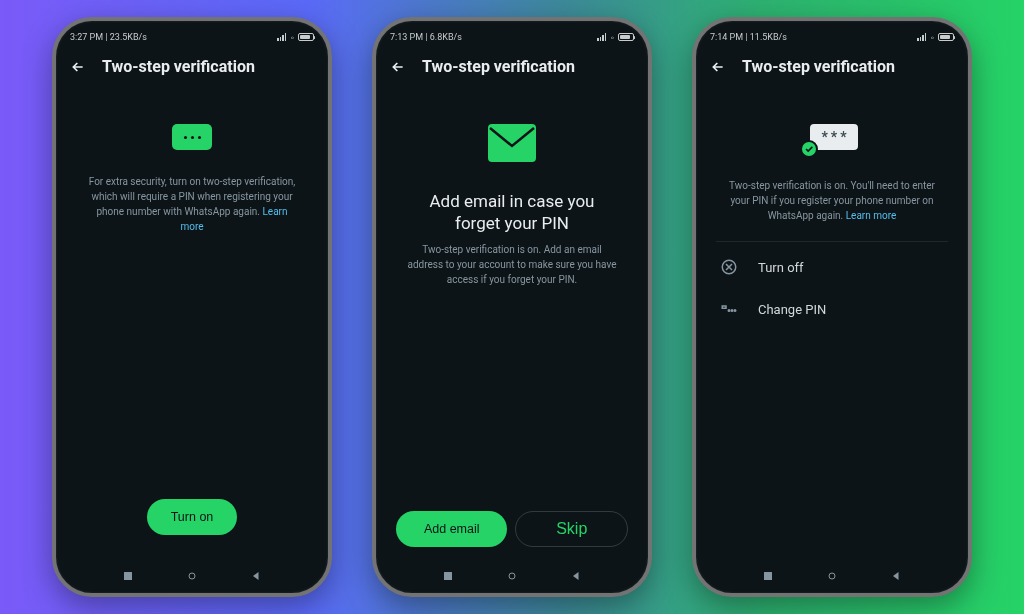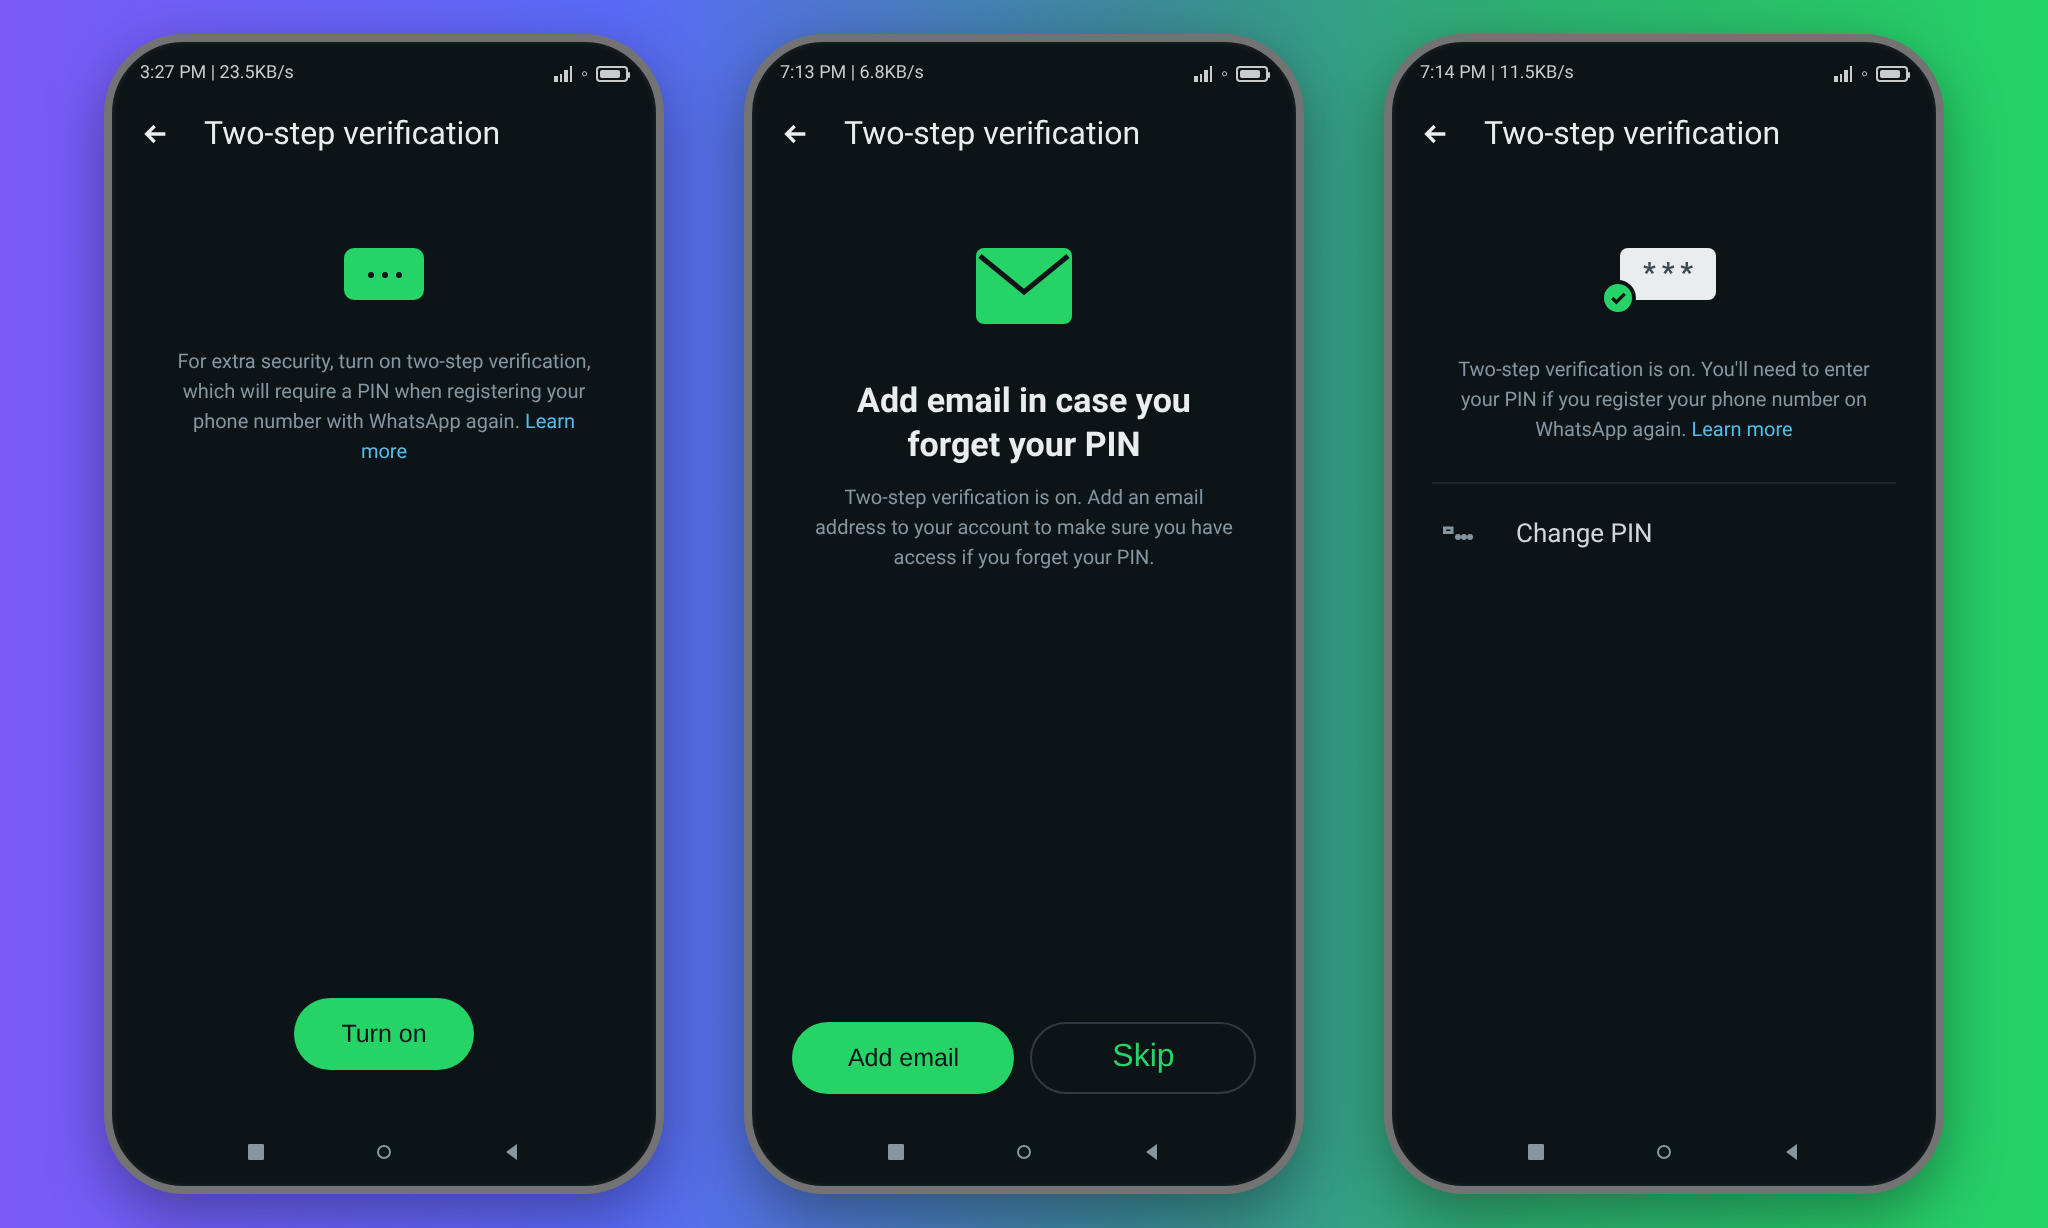--- a/index.html
+++ b/index.html
@@ -58,21 +58,21 @@
   }
   .status-right { display: flex; align-items: center; gap: 4px; }
   .app-bar {
     display: flex;
     align-items: center;
     gap: 16px;
     padding: 10px 14px 14px 14px;
     color: #e9edef;
   }
   .back-arrow { width: 16px; height: 16px; flex-shrink: 0; }
-  .title { font-size: 16px; font-weight: 400; color: #e9edef; }
+  .title { font-size: 16px; font-weight: 700; color: #e9edef; }
   .content {
     flex: 1;
     display: flex;
     flex-direction: column;
     align-items: center;
     padding: 0 20px;
     text-align: center;
   }
   .icon-box {
     margin-top: 34px;
@@ -115,21 +115,21 @@
     bottom: -4px;
     width: 18px;
     height: 18px;
     background: #25d366;
     border-radius: 50%;
     display: flex;
     align-items: center;
     justify-content: center;
     border: 2px solid #0d1418;
   }
-  .heading { color: #e9edef; font-size: 17px; font-weight: 700; margin-bottom: 8px; padding: 0 10px; line-height: 1.3; }
+  .heading { color: #e9edef; font-size: 17px; font-weight: 400; margin-bottom: 8px; padding: 0 10px; line-height: 1.3; }
   .desc { color: #8696a0; font-size: 10px; line-height: 1.5; padding: 0 8px; }
   .desc .link { color: #53bdeb; }
   .divider { width: 100%; height: 1px; background: rgba(134,150,160,0.15); margin: 18px 0 4px 0; }
   .list-item {
     width: 100%;
     display: flex;
     align-items: center;
     gap: 20px;
     padding: 12px 4px;
     color: #d1d7db;
@@ -318,20 +318,29 @@
               <path d="M5 12l5 5L20 7"></path>
             </svg>
         </div>
       </div>
     </div>
     <p class="desc"><span>Two-step verification is on. You'll need to enter your PIN if you register your phone number on WhatsApp again.</span> <span class="link">Learn more</span></p>
     <div class="divider"></div>
     <div class="list-item">
       <span class="list-icon">
         <svg width="18" height="18" viewBox="0 0 24 24" fill="none" stroke="#8696a0" stroke-width="2">
+            <circle cx="12" cy="12" r="9"></circle>
+            <path d="M8 8l8 8M16 8l-8 8"></path>
+          </svg>
+      </span>
+      <span>Turn off</span>
+    </div>
+    <div class="list-item">
+      <span class="list-icon">
+        <svg width="18" height="18" viewBox="0 0 24 24" fill="none" stroke="#8696a0" stroke-width="2">
             <rect x="3" y="8" width="5" height="3"></rect>
             <circle cx="12" cy="14" r="1" fill="#8696a0"></circle>
             <circle cx="16" cy="14" r="1" fill="#8696a0"></circle>
             <circle cx="20" cy="14" r="1" fill="#8696a0"></circle>
           </svg>
       </span>
       <span>Change PIN</span>
     </div>
     <div class="spacer"></div>
   </div>

